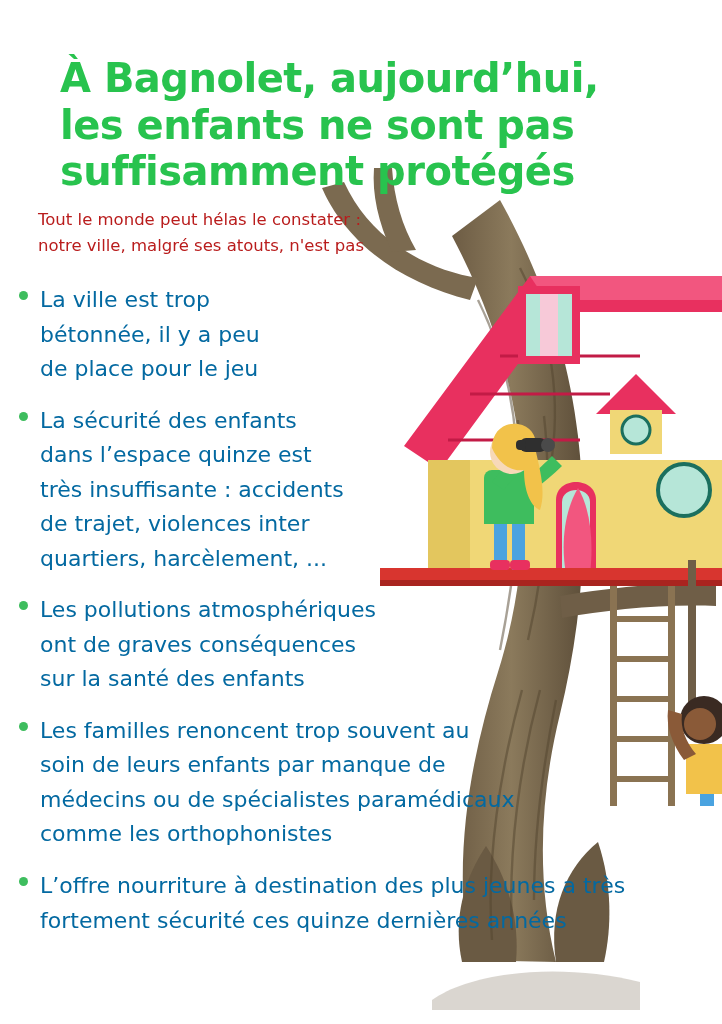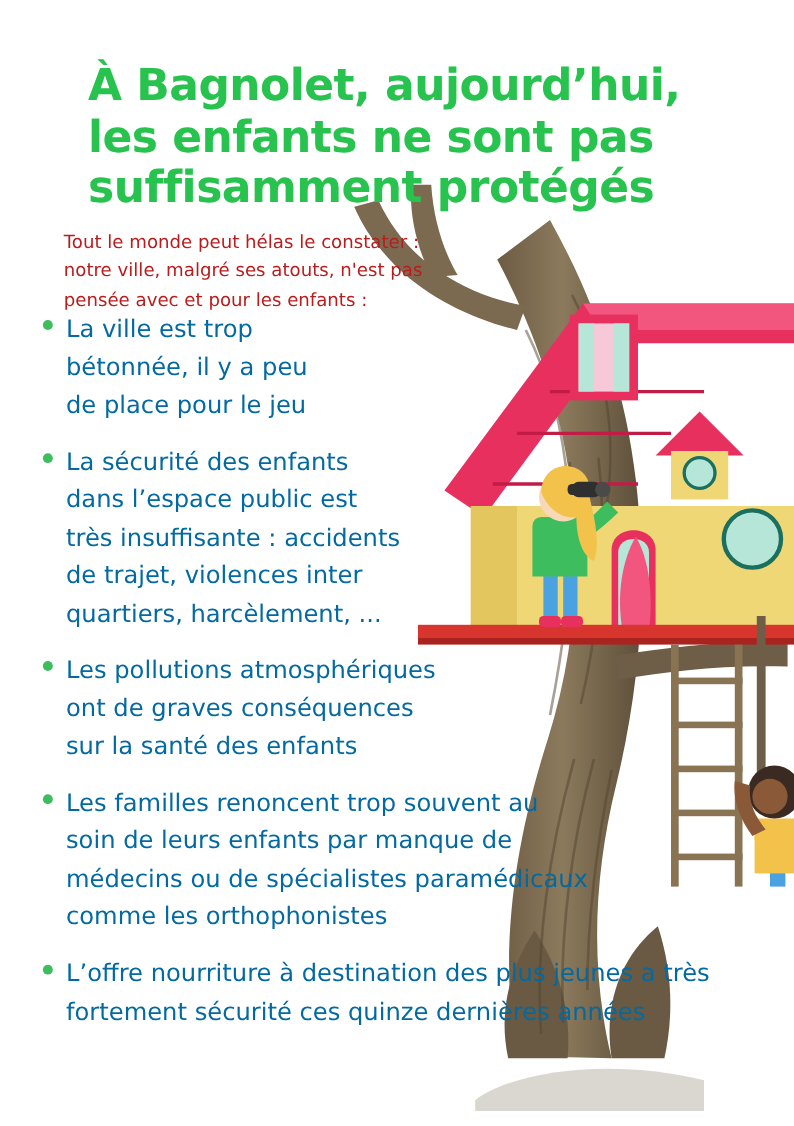--- a/index.html
+++ b/index.html
@@ -21,21 +21,20 @@
     inset: 0;
     z-index: 0;
     pointer-events: none;
   }
 
   
   .content {
     position: absolute;
     inset: 0;
     z-index: 2;
-    margin-left: 20px;
   }
 
   .headline {
     position: absolute;
     left: 60px;
     top: 28px;
     width: 610px;
     color: #28c34e;
     font-family: "DejaVu Sans", sans-serif;
     font-weight: bold;
@@ -227,36 +226,35 @@
 
   <h1 class="headline">
     <span class="hl-line">À Bagnolet, aujourd’hui,</span>
     <span class="hl-line">les enfants ne sont pas</span>
     <span class="hl-line">suffisamment protégés</span>
   </h1>
 
   <p class="intro">
     <span class="intro-line">Tout le monde peut hélas le constater :</span>
     <span class="intro-line">notre ville, malgré ses atouts, n'est pas</span>
-    <span class="intro-line">pensée avec et pour les enfants :</span>
   </p>
 
   <div class="bullets">
 
     <div class="bullet">
       <span class="dot"></span>
       <span class="b-line">La ville est trop</span>
       <span class="b-line">bétonnée, il y a peu</span>
       <span class="b-line">de place pour le jeu</span>
     </div>
 
     <div class="bullet">
       <span class="dot"></span>
       <span class="b-line">La sécurité des enfants</span>
-      <span class="b-line">dans l’espace public est</span>
+      <span class="b-line">dans l’espace quinze est</span>
       <span class="b-line">très insuffisante : accidents</span>
       <span class="b-line">de trajet, violences inter</span>
       <span class="b-line">quartiers, harcèlement, ...</span>
     </div>
 
     <div class="bullet">
       <span class="dot"></span>
       <span class="b-line">Les pollutions atmosphériques</span>
       <span class="b-line">ont de graves conséquences</span>
       <span class="b-line">sur la santé des enfants</span>

